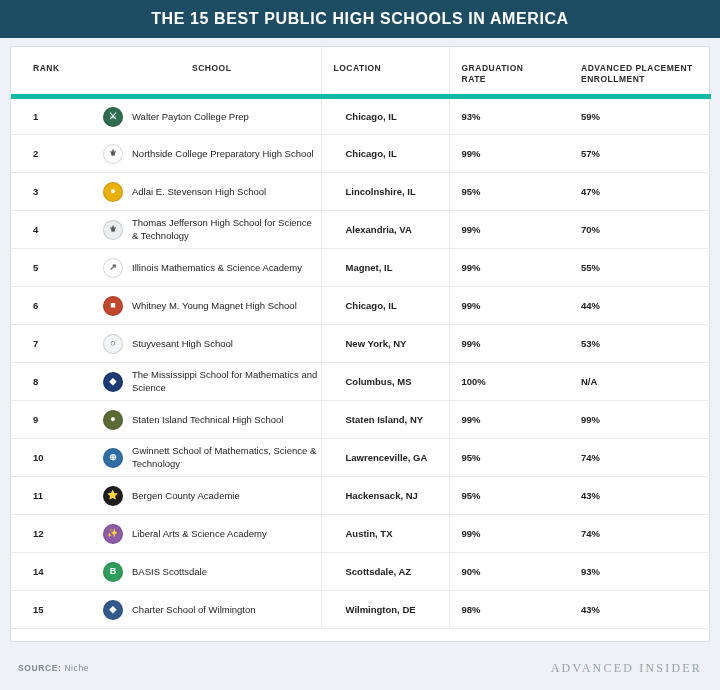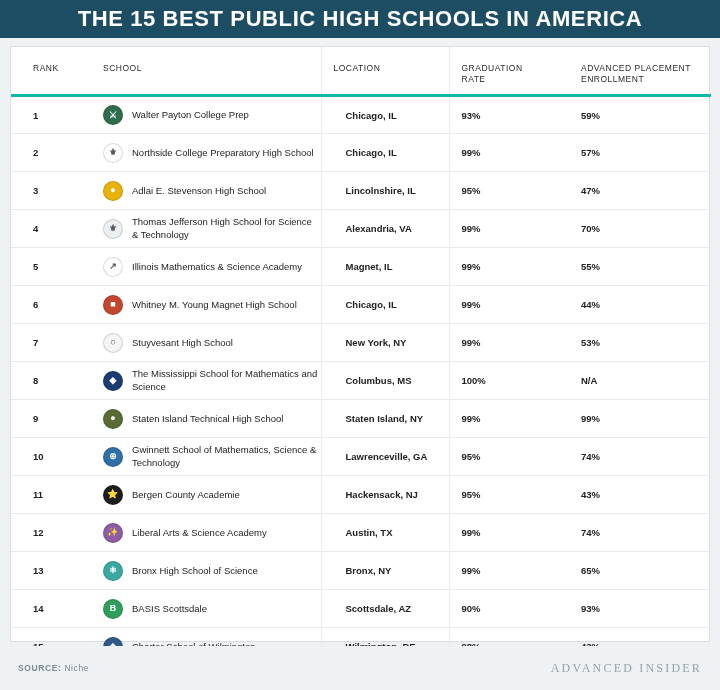--- a/index.html
+++ b/index.html
@@ -19,21 +19,21 @@
   .title-bar {
     background: #1d4d63;
     height: 38px;
     display: flex;
     align-items: center;
     justify-content: center;
   }
   .title-bar h1 {
     margin: 0;
     color: #ffffff;
-    font-size: 22px;
+    font-size: 16px;
     font-weight: bold;
     letter-spacing: 0.6px;
   }
   
   .card {
     position: absolute;
     left: 10px;
     top: 46px;
     width: 700px;
     height: 596px;
@@ -41,30 +41,30 @@
     border: 1px solid #d8dee2;
   }
   table.ranking {
     width: 100%;
     border-collapse: collapse;
     table-layout: fixed;
   }
   table.ranking thead th {
     text-align: left;
     font-size: 8.5px;
-    font-weight: normal;
+    font-weight: bold;
     color: #2a2a2a;
     letter-spacing: 0.5px;
     padding: 16px 0 10px 0;
     vertical-align: top;
     line-height: 1.25;
-    border-bottom: 3px solid #14b8a6;
+    border-bottom: 5px solid #14b8a6;
   }
   table.ranking thead th.c-rank { width: 78px; padding-left: 22px; }
-  table.ranking thead th.c-school { width: 232px; padding-left: 14px; }
+  table.ranking thead th.c-school { width: 232px; padding-left: 14px; text-align: center; }
   table.ranking thead th.c-location { width: 128px; padding-left: 12px; margin-left: 47px; }
   table.ranking thead th.c-grad { width: 120px; padding-left: 12px; }
   table.ranking thead th.c-ap { width: 142px; padding-left: 12px; }
 
   table.ranking tbody td {
     font-size: 9.5px;
     color: #222222;
     border-bottom: 1px solid #e7ebee;
     height: 38px;
     vertical-align: middle;
@@ -293,32 +293,20 @@
               <div class="school-cell">
                 <span class="crest" style="background: rgb(142, 91, 166); color: rgb(255, 255, 255); border: 1px solid rgba(0, 0, 0, 0.15);">✨</span>
                 <span class="school-name">Liberal Arts &amp; Science Academy</span>
               </div>
             </td>
             <td class="location">Austin, TX</td>
             <td class="grad">99%</td>
             <td class="ap">74%</td>
           </tr>
           <tr>
-            <td class="rank">13</td>
-            <td class="school">
-              <div class="school-cell">
-                <span class="crest" style="background: rgb(58, 168, 160); color: rgb(255, 255, 255); border: 1px solid rgba(0, 0, 0, 0.15);">⚛</span>
-                <span class="school-name">Bronx High School of Science</span>
-              </div>
-            </td>
-            <td class="location">Bronx, NY</td>
-            <td class="grad">99%</td>
-            <td class="ap">65%</td>
-          </tr>
-          <tr>
             <td class="rank">14</td>
             <td class="school">
               <div class="school-cell">
                 <span class="crest" style="background: rgb(47, 158, 92); color: rgb(255, 255, 255); border: 1px solid rgba(0, 0, 0, 0.15);">B</span>
                 <span class="school-name">BASIS Scottsdale</span>
               </div>
             </td>
             <td class="location">Scottsdale, AZ</td>
             <td class="grad">90%</td>
             <td class="ap">93%</td>

